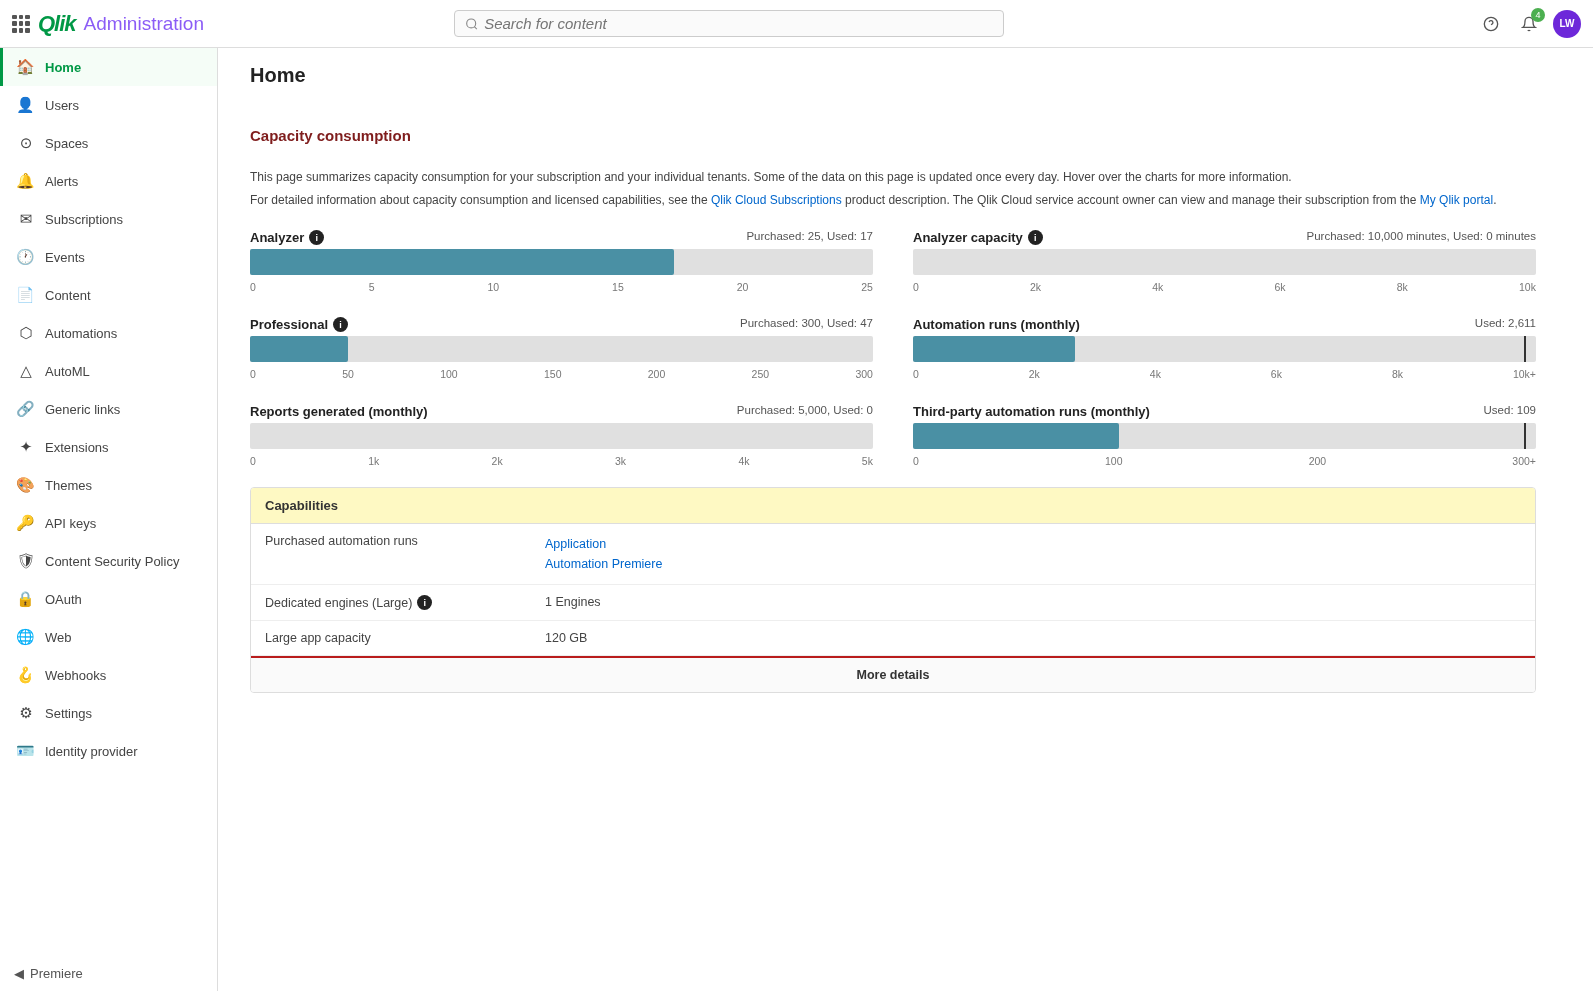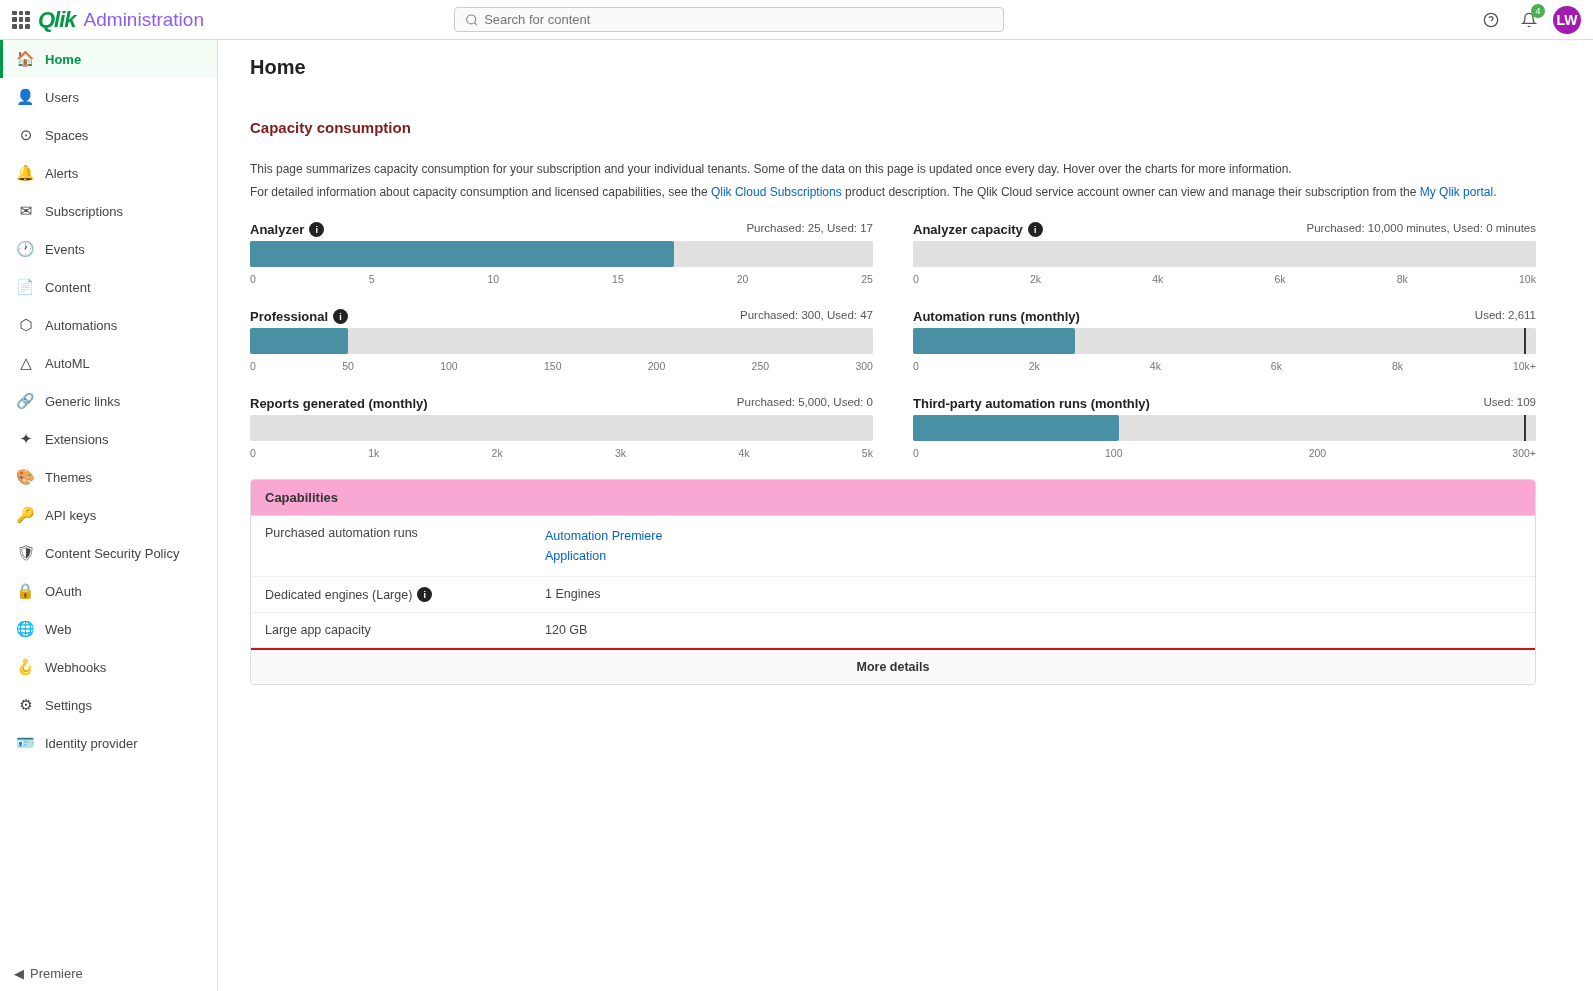--- a/index.html
+++ b/index.html
@@ -1,30 +1,30 @@
 <!DOCTYPE html>
 <html><head>
   <meta charset="utf-8">
   <style>
     * { box-sizing: border-box; margin: 0; padding: 0; }
     body { font-family: 'Segoe UI', Arial, sans-serif; font-size: 13px; color: #333; background: #f5f5f5; display: flex; flex-direction: column; height: 100vh; overflow: hidden; }
 
     
-    .topbar { display: flex; align-items: center; background: #fff; height: 40px; border-bottom: 1px solid #ddd; padding: 12px 12px; gap: 26px; flex-shrink: 0; z-index: 10; }
+    .topbar { display: flex; align-items: center; background: #fff; height: 48px; border-bottom: 1px solid #ddd; padding: 12px 12px; gap: 26px; flex-shrink: 0; z-index: 10; }
     .topbar-left { display: flex; align-items: center; gap: 8px; }
     .grid-icon { display: grid; grid-template-columns: 1fr 1fr 1fr; gap: 2px; width: 18px; height: 18px; cursor: pointer; }
     .grid-icon span { background: #555; border-radius: 1px; }
     .qlik-logo { font-size: 22px; font-weight: bold; color: #009845; font-style: italic; letter-spacing: -1px; }
     .topbar-title { font-size: 19px; color: #8b5cf6; font-weight: 400; }
     .search-bar { flex: 1; max-width: 550px; margin: 0 auto; display: flex; align-items: center; border: 1px solid #ccc; border-radius: 4px; padding: 4px 10px; background: #fafafa; gap: 6px; }
-    .search-bar input { border: none; background: transparent; outline: none; font-size: 13px; width: 100%; color: #1d4ed8; }
+    .search-bar input { border: none; background: transparent; outline: none; font-size: 15px; width: 100%; color: #1d4ed8; font-style: italic; }
     .topbar-right { display: flex; align-items: center; gap: 10px; margin-left: auto; }
     .icon-btn { width: 28px; height: 28px; display: flex; align-items: center; justify-content: center; cursor: pointer; border-radius: 50%; position: relative; color: #555; font-size: 16px; }
     .badge { position: absolute; top: -2px; right: -2px; background: #4caf50; color: #fff; border-radius: 50%; width: 14px; height: 14px; font-size: 9px; display: flex; align-items: center; justify-content: center; }
-    .avatar { width: 28px; height: 28px; background: #a21caf; border-radius: 50%; display: flex; align-items: center; justify-content: center; color: #fff; font-size: 14px; font-weight: bold; cursor: pointer; }
+    .avatar { width: 28px; height: 28px; background: #6d28d9; border-radius: 50%; display: flex; align-items: center; justify-content: center; color: #fff; font-size: 10px; font-weight: bold; cursor: pointer; }
 
     
     .main-layout { display: flex; flex: 1; overflow: hidden; }
 
     
     .sidebar { width: 218px; background: #fff; border-right: 1px solid #ddd; overflow-y: auto; flex-shrink: 0; display: flex; flex-direction: column; }
     .sidebar-item { display: flex; align-items: center; gap: 10px; padding: 10px 14px; cursor: pointer; color: #444; font-size: 13px; border-left: 3px solid transparent; }
     .sidebar-item.active { border-left-color: #009845; color: #009845; font-weight: 600; background: #f5fdf7; }
     .sidebar-icon { width: 18px; height: 18px; display: flex; align-items: center; justify-content: center; flex-shrink: 0; font-size: 15px; }
     .sidebar-bottom { margin-top: auto; padding: 10px 14px; cursor: pointer; color: #555; display: flex; align-items: center; gap: 6px; font-size: 13px; }
@@ -45,21 +45,21 @@
     .chart-header { display: flex; justify-content: space-between; margin-bottom: 4px; }
     .chart-label { font-size: 13px; font-weight: 600; color: #222; display: flex; align-items: center; gap: 5px; }
     .chart-info { font-size: 11.5px; color: #555; }
     .info-icon { display: inline-flex; align-items: center; justify-content: center; width: 15px; height: 15px; border-radius: 50%; background: #222; color: #fff; font-size: 9px; font-weight: bold; cursor: pointer; }
     .bar-track { height: 26px; background: #e0e0e0; border-radius: 2px; position: relative; margin-bottom: 6px; }
     .bar-fill { height: 100%; border-radius: 2px; background: #4a90a4; }
     .bar-axis { display: flex; justify-content: space-between; font-size: 10.5px; color: #777; margin-top: 2px; }
 
     
     .capabilities-table { width: 100%; border: 1px solid #ddd; border-radius: 4px; overflow: hidden; margin-top: 20px; }
-    .cap-header { background: #f9a8d4; padding: 10px 14px; font-size: 13px; font-weight: 600; border-bottom: 1px solid #ddd; }
+    .cap-header { background: #fef9c3; padding: 10px 14px; font-size: 13px; font-weight: 600; border-bottom: 1px solid #ddd; }
     .cap-row { display: flex; align-items: flex-start; padding: 10px 14px; border-bottom: 1px solid #eee; font-size: 12.5px; justify-content: flex-end; }
     .cap-row:last-child { border-bottom: none; }
     .cap-label { flex: 0 0 280px; color: #444; display: flex; align-items: center; gap: 5px; }
     .cap-value { flex: 1; color: #444; }
     .cap-link { color: #0066cc; text-decoration: none; display: block; line-height: 1.6; }
     .more-details { text-align: center; padding: 10px; font-size: 12.5px; font-weight: 600; color: #333; background: #fafafa; border-top: 2px solid #b91c1c; }
 
     
     .bar-marker { position: absolute; top: 0; width: 2px; height: 100%; background: #333; }
   </style>
@@ -330,22 +330,22 @@
           </div>
         </div>
 
       </div>
 
       <div class="capabilities-table">
         <div class="cap-header">Capabilities</div>
         <div class="cap-row">
           <div class="cap-label">Purchased automation runs</div>
           <div class="cap-value">
+            <a class="cap-link" href="#">Application</a>
             <a class="cap-link" href="#">Automation Premiere</a>
-            <a class="cap-link" href="#">Application</a>
           </div>
         </div>
         <div class="cap-row">
           <div class="cap-label">
             Dedicated engines (Large)
             <span class="info-icon">i</span>
           </div>
           <div class="cap-value">1 Engines</div>
         </div>
         <div class="cap-row">

